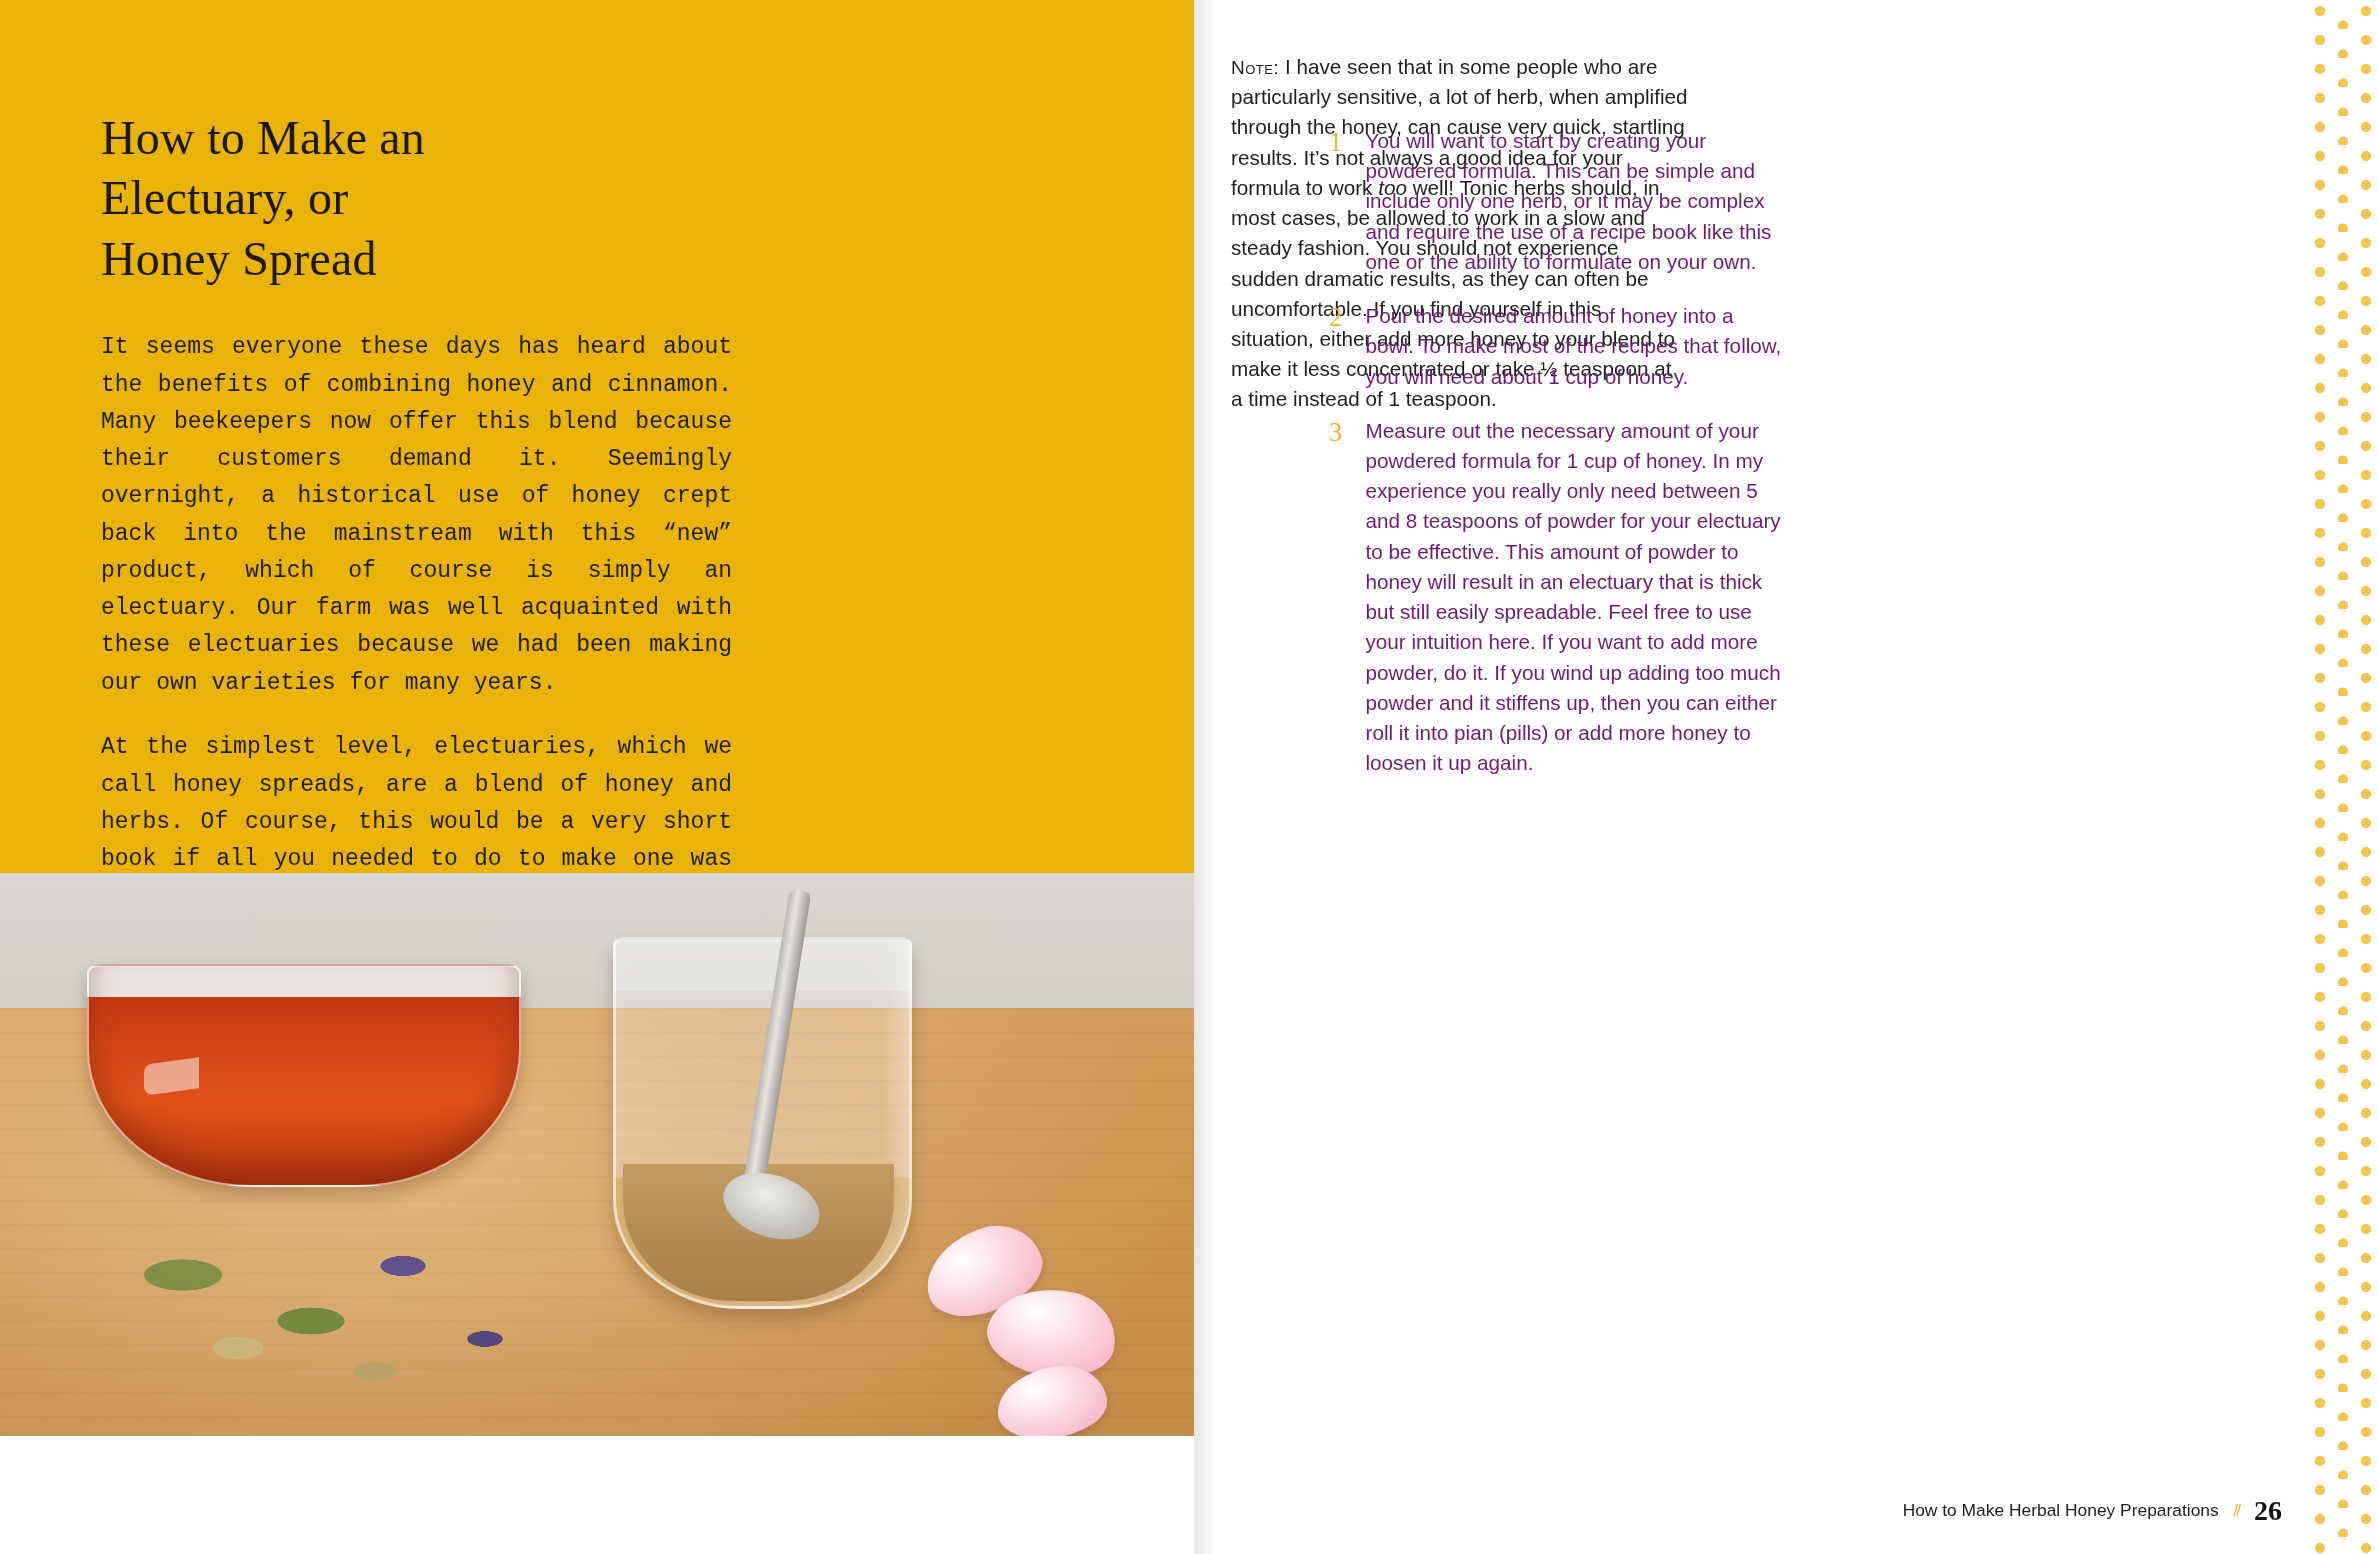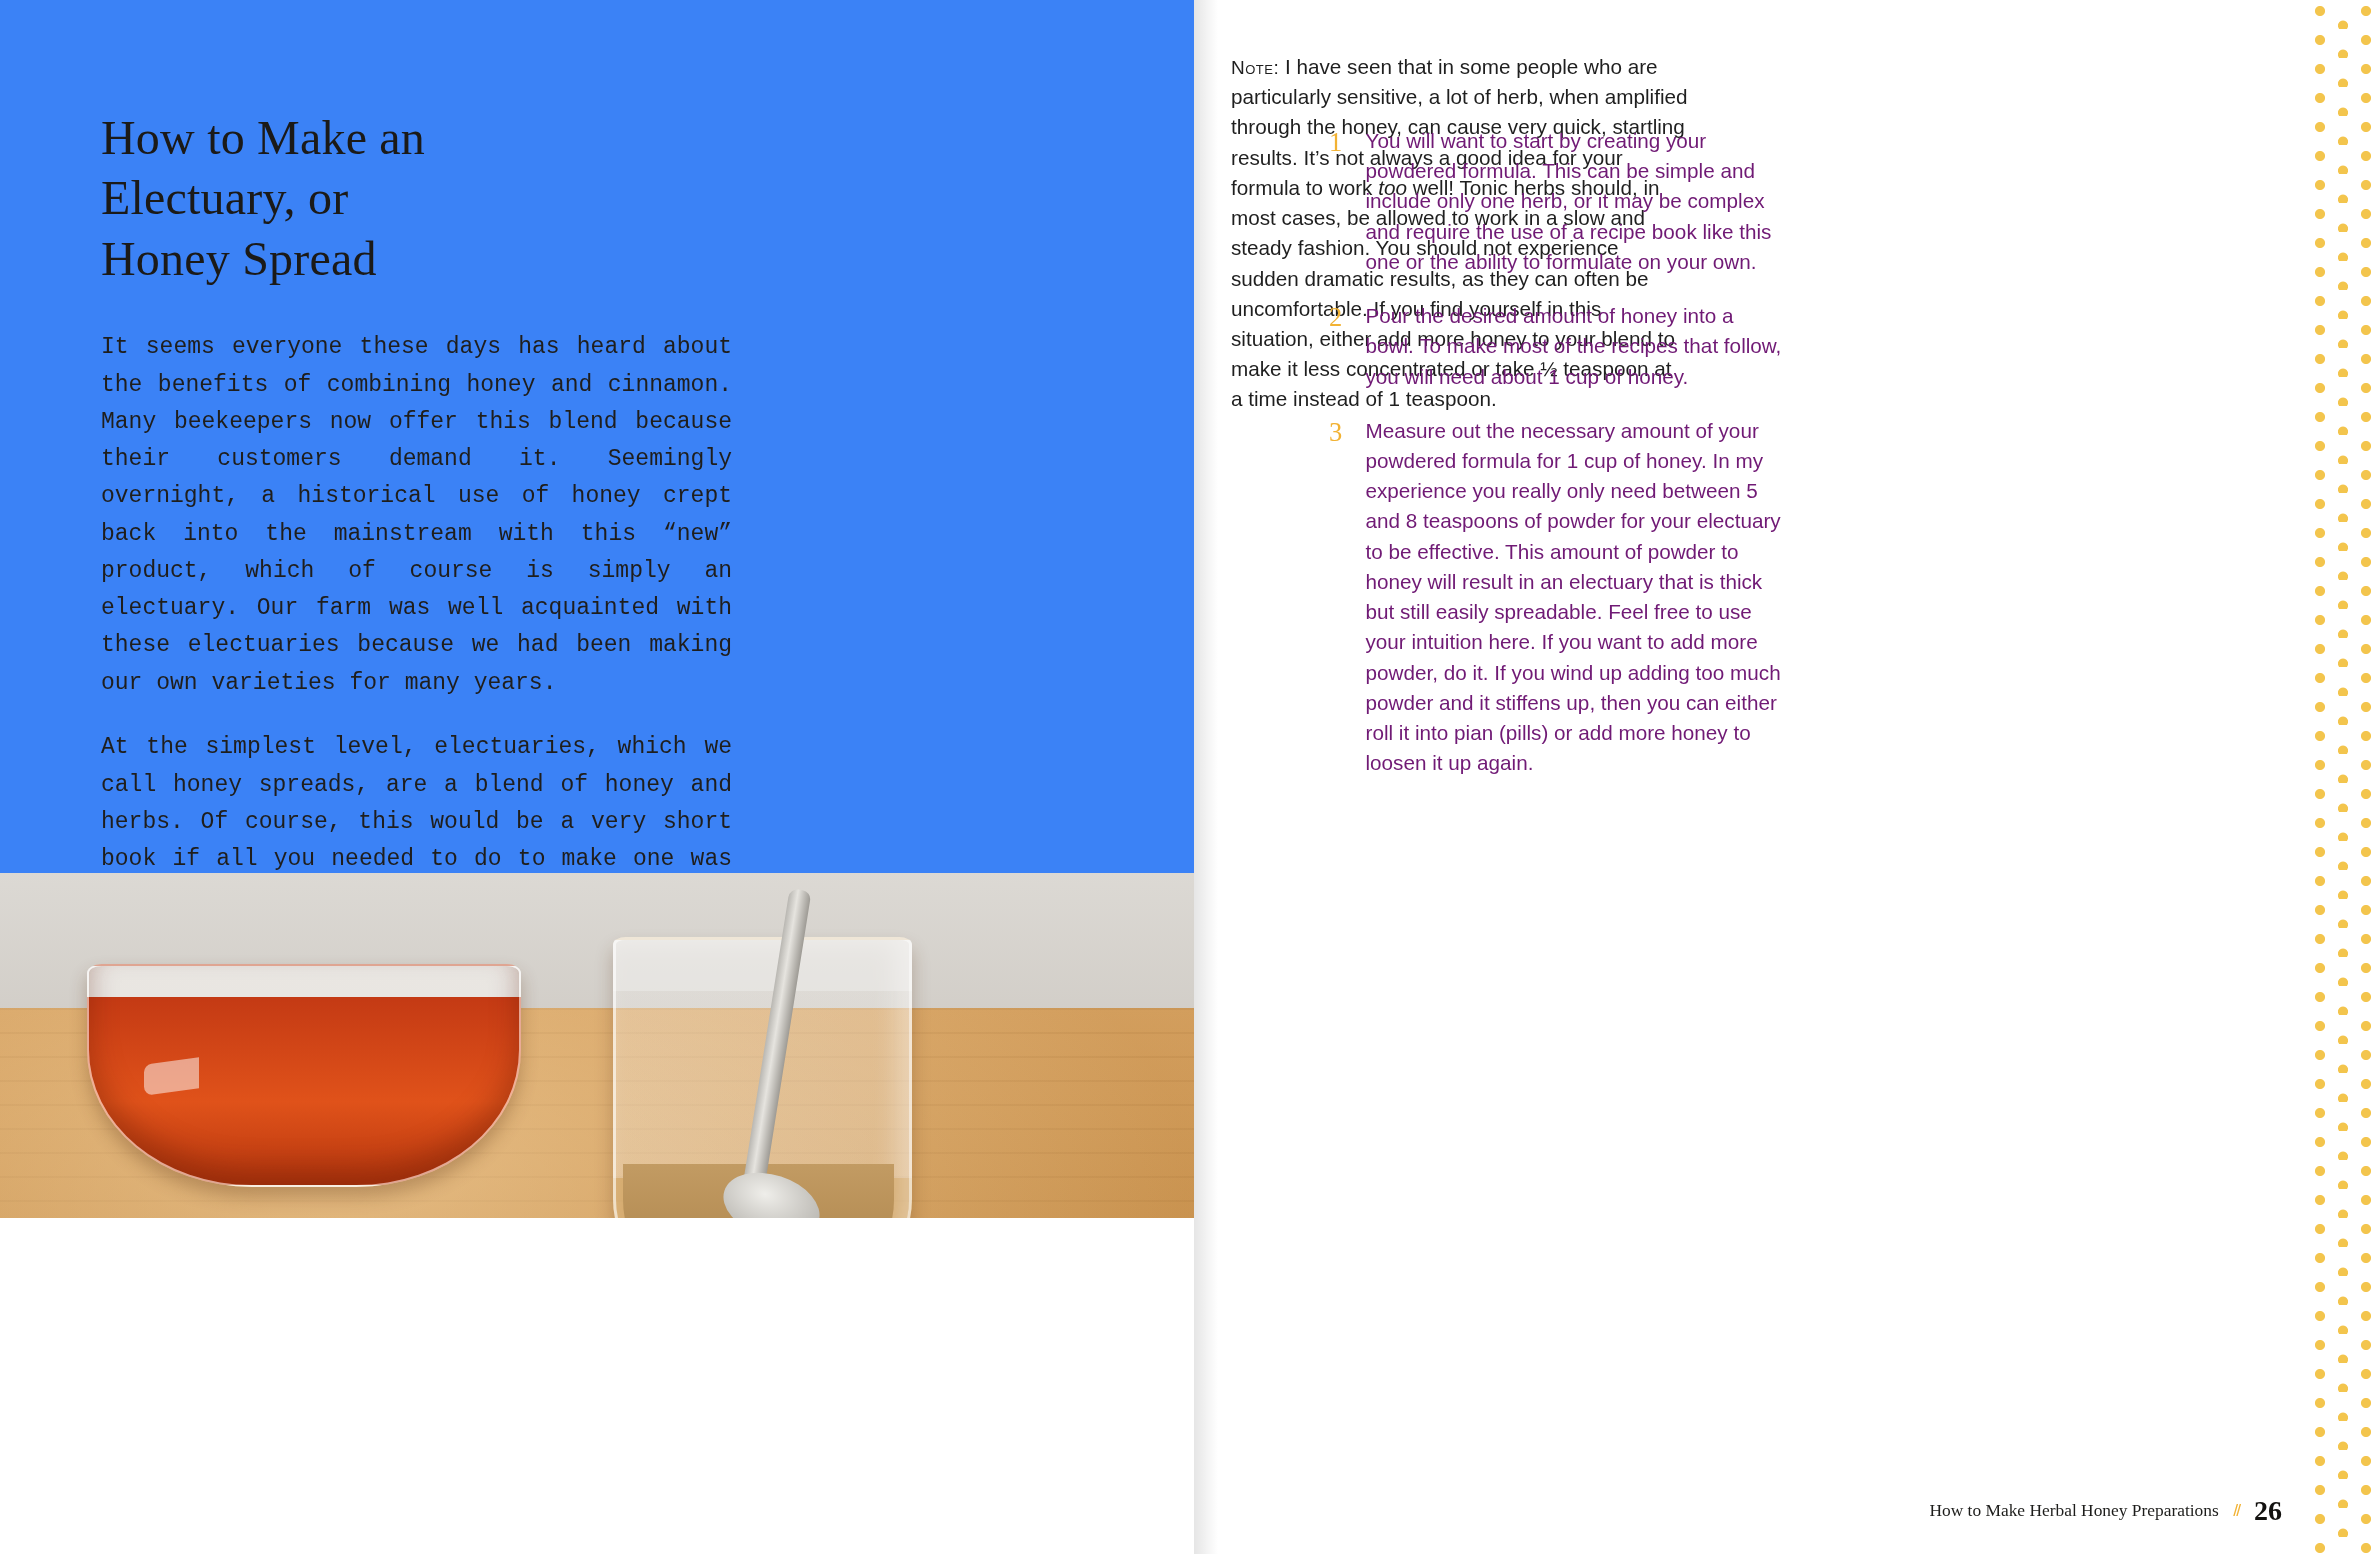--- a/index.html
+++ b/index.html
@@ -17,22 +17,22 @@
     position: relative;
     width: 2377px;
     height: 1554px;
     display: flex;
   }
 
   
   .page-left {
     position: relative;
     width: 1194px;
-    height: 1218px;
-    background: #3b82f6;
+    height: 1436px;
+    background: #eab308;
     overflow: hidden;
   }
   .left-text-block {
     position: absolute;
     left: 101px;
     top: 108px;
     width: 640px;
   }
   .chapter-title {
     font-family: "Liberation Serif", serif;
@@ -199,21 +199,21 @@
   
   .footer {
     position: absolute;
     right: 95px;
     bottom: 27.4px;
     display: flex;
     align-items: center;
     gap: 14.6px;
   }
   .footer-text {
-    font-family: Liberation Serif, serif;
+    font-family: Liberation Sans, sans-serif;
     font-size: 17.4px;
     color: #1d1d1b;
   }
   .footer-slashes {
     color: #f2b233;
     font-size: 17.4px;
     letter-spacing: -1.8px;
   }
   .folio {
     font-family: "Liberation Serif", serif;

